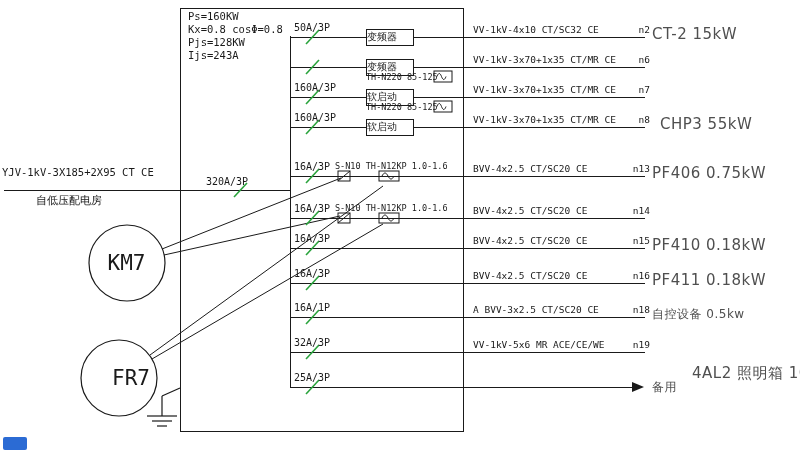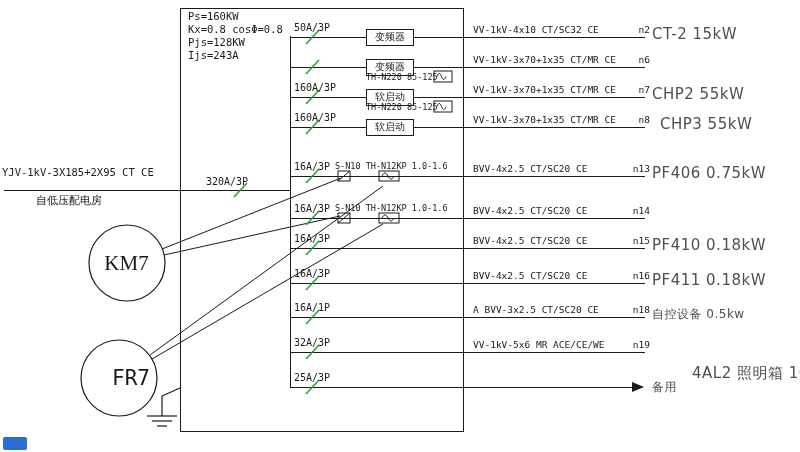--- a/index.html
+++ b/index.html
@@ -8,21 +8,21 @@
   .t{position:absolute;white-space:nowrap;color:#1a1a1a;}
   .mono{font-family:"DejaVu Sans Mono",monospace;}
   .hwire{position:absolute;height:1px;background:#1a1a1a;}
   .vwire{position:absolute;width:1px;background:#1a1a1a;}
   .brk{font-size:10px;}
   .tiny{font-size:8.5px;}
   .cablewrap{display:flex;justify-content:space-between;font-size:9.5px;width:177px;margin-left:8px;}
   .load{color:#4f4f4f;font-size:15px;font-weight:500;letter-spacing:0.5px;}
   .load.small{font-size:12px;}
   .devbox{position:absolute;border:1px solid #1a1a1a;background:#fff;font-size:10px;
-          text-align:center;line-height:14px;color:#1a1a1a;}
+          line-height:14px;color:#1a1a1a;}
   .circle-label{text-align:center;font-size:21px;font-family:"DejaVu Sans Mono",monospace;}
   svg{position:absolute;left:0;top:0;}
 </style>
 </head>
 <body>
 
 <div class="canvas">
 
   <div style="position:absolute;left:180px;top:8px;width:282px;height:422px;border:1px solid #1a1a1a;"></div>
   <div class="vwire" style="left:290px;top:36px;height:352px;"></div>
@@ -97,21 +97,21 @@
     <div>Ps=160KW</div>
     <div>Kx=0.8 cosΦ=0.8</div>
     <div>Pjs=128KW</div>
     <div>Ijs=243A</div>
   </div>
 
   <div class="t mono" style="left:2px;top:166px;font-size:10.5px;">YJV-1kV-3X185+2X95 CT CE</div>
   <div class="t" style="left:36px;top:193px;font-size:11px;">自低压配电房</div>
   <div class="t mono brk" style="left:206px;top:176px;">320A/3P</div>
 
-  <div class="t circle-label" style="left:89px;top:251px;width:75px;font-family:Liberation Serif, serif;">KM7</div>
+  <div class="t circle-label" style="left:89px;top:251px;width:75px;">KM7</div>
   <div class="t circle-label" style="left:81px;top:366px;width:100px;">FR7</div>
 
   <div class="devbox" style="left:366px;top:29px;width:46px;height:15px;">变频器</div>
   <div class="devbox" style="left:366px;top:59px;width:46px;height:15px;">变频器</div>
   <div class="devbox" style="left:366px;top:89px;width:46px;height:15px;">软启动</div>
   <div class="devbox" style="left:366px;top:119px;width:46px;height:15px;">软启动</div>
   <div class="t mono tiny" style="left:366px;top:72px;">TH-N220 85-125</div>
   <div class="t mono tiny" style="left:366px;top:102px;">TH-N220 85-125</div>
   <div class="t mono tiny" style="left:335px;top:161px;">S-N10 TH-N12KP 1.0-1.6</div>
   <div class="t mono tiny" style="left:335px;top:203px;">S-N10 TH-N12KP 1.0-1.6</div>
@@ -127,21 +127,20 @@
   <div class="t mono cablewrap" style="left:465px;top:54px;">
     <span>VV-1kV-3x70+1x35 CT/MR CE</span>
     <span>n6</span>
   </div>
 
   <div class="t mono brk" style="left:294px;top:82px;">160A/3P</div>
   <div class="t mono cablewrap" style="left:465px;top:84px;">
     <span>VV-1kV-3x70+1x35 CT/MR CE</span>
     <span>n7</span>
   </div>
-  <div class="t load" style="left:652px;top:85px;">CHP2 55kW</div>
 
   <div class="t mono brk" style="left:294px;top:112px;">160A/3P</div>
   <div class="t mono cablewrap" style="left:465px;top:114px;">
     <span>VV-1kV-3x70+1x35 CT/MR CE</span>
     <span>n8</span>
   </div>
   <div class="t load" style="left:652px;top:115px;margin-left:8px;">CHP3 55kW</div>
 
   <div class="t mono brk" style="left:294px;top:161px;">16A/3P</div>
   <div class="t mono cablewrap" style="left:465px;top:163px;">

